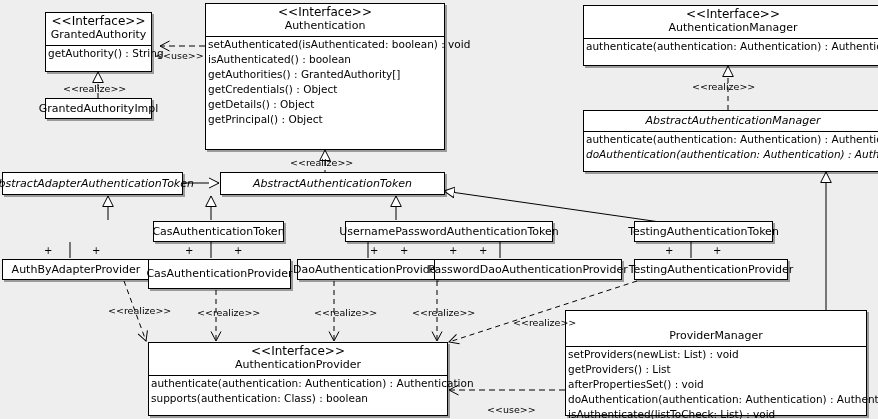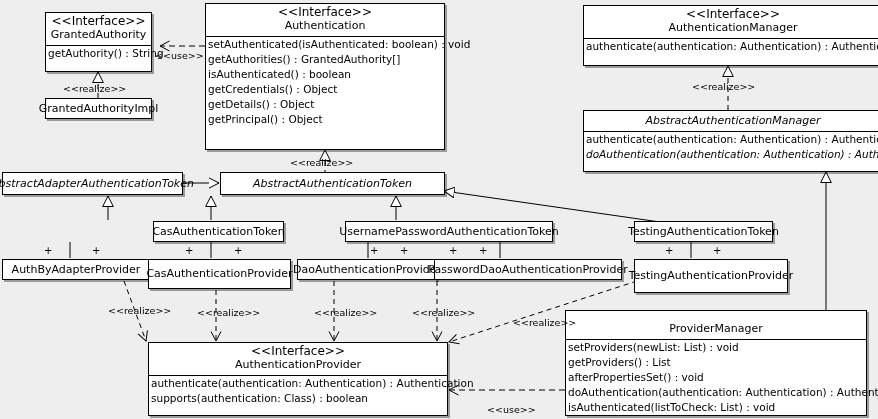--- a/index.html
+++ b/index.html
@@ -128,22 +128,22 @@
     <div class="cname">GrantedAuthorityImpl</div>
   </div>
 
   <div class="uclass" style="left:205px;top:3px;width:240px;height:147px;">
     <div class="hdr">
       <div class="stereo">&lt;&lt;Interface&gt;&gt;</div>
       <div class="cname">Authentication</div>
     </div>
     <div class="sep members">
       <div class="member">setAuthenticated(isAuthenticated: boolean) : void</div>
+      <div class="member">isAuthenticated() : boolean</div>
       <div class="member">getAuthorities() : GrantedAuthority[]</div>
-      <div class="member">isAuthenticated() : boolean</div>
       <div class="member">getCredentials() : Object</div>
       <div class="member">getDetails() : Object</div>
       <div class="member">getPrincipal() : Object</div>
     </div>
   </div>
 
   <div class="uclass" style="left:583px;top:5px;width:300px;height:61px;">
     <div class="hdr">
       <div class="stereo">&lt;&lt;Interface&gt;&gt;</div>
       <div class="cname">AuthenticationManager</div>
@@ -193,37 +193,37 @@
   </div>
 
   <div class="uclass simple" style="left:297px;top:259px;width:140px;height:21px;">
     <div class="cname">DaoAuthenticationProvider</div>
   </div>
 
   <div class="uclass simple" style="left:434px;top:259px;width:188px;height:21px;">
     <div class="cname">PasswordDaoAuthenticationProvider</div>
   </div>
 
-  <div class="uclass simple" style="left:634px;top:259px;width:154px;height:34px;">
+  <div class="uclass simple" style="left:634px;top:259px;width:154px;height:21px;">
     <div class="cname">TestingAuthenticationProvider</div>
   </div>
 
   <div class="uclass" style="left:148px;top:342px;width:300px;height:74px;">
     <div class="hdr">
       <div class="stereo">&lt;&lt;Interface&gt;&gt;</div>
       <div class="cname">AuthenticationProvider</div>
     </div>
     <div class="sep members">
       <div class="member">authenticate(authentication: Authentication) : Authentication</div>
       <div class="member">supports(authentication: Class) : boolean</div>
     </div>
   </div>
 
   <div class="uclass" style="left:565px;top:310px;width:302px;height:106px;">
-    <div class="hdr" style="padding-top:11px;">
+    <div class="hdr" style="padding-top:18px;">
       <div class="cname">ProviderManager</div>
     </div>
     <div class="sep members">
       <div class="member">setProviders(newList: List) : void</div>
       <div class="member">getProviders() : List</div>
       <div class="member">afterPropertiesSet() : void</div>
       <div class="member">doAuthentication(authentication: Authentication) : Authentication</div>
       <div class="member">isAuthenticated(listToCheck: List) : void</div>
     </div>
   </div>

